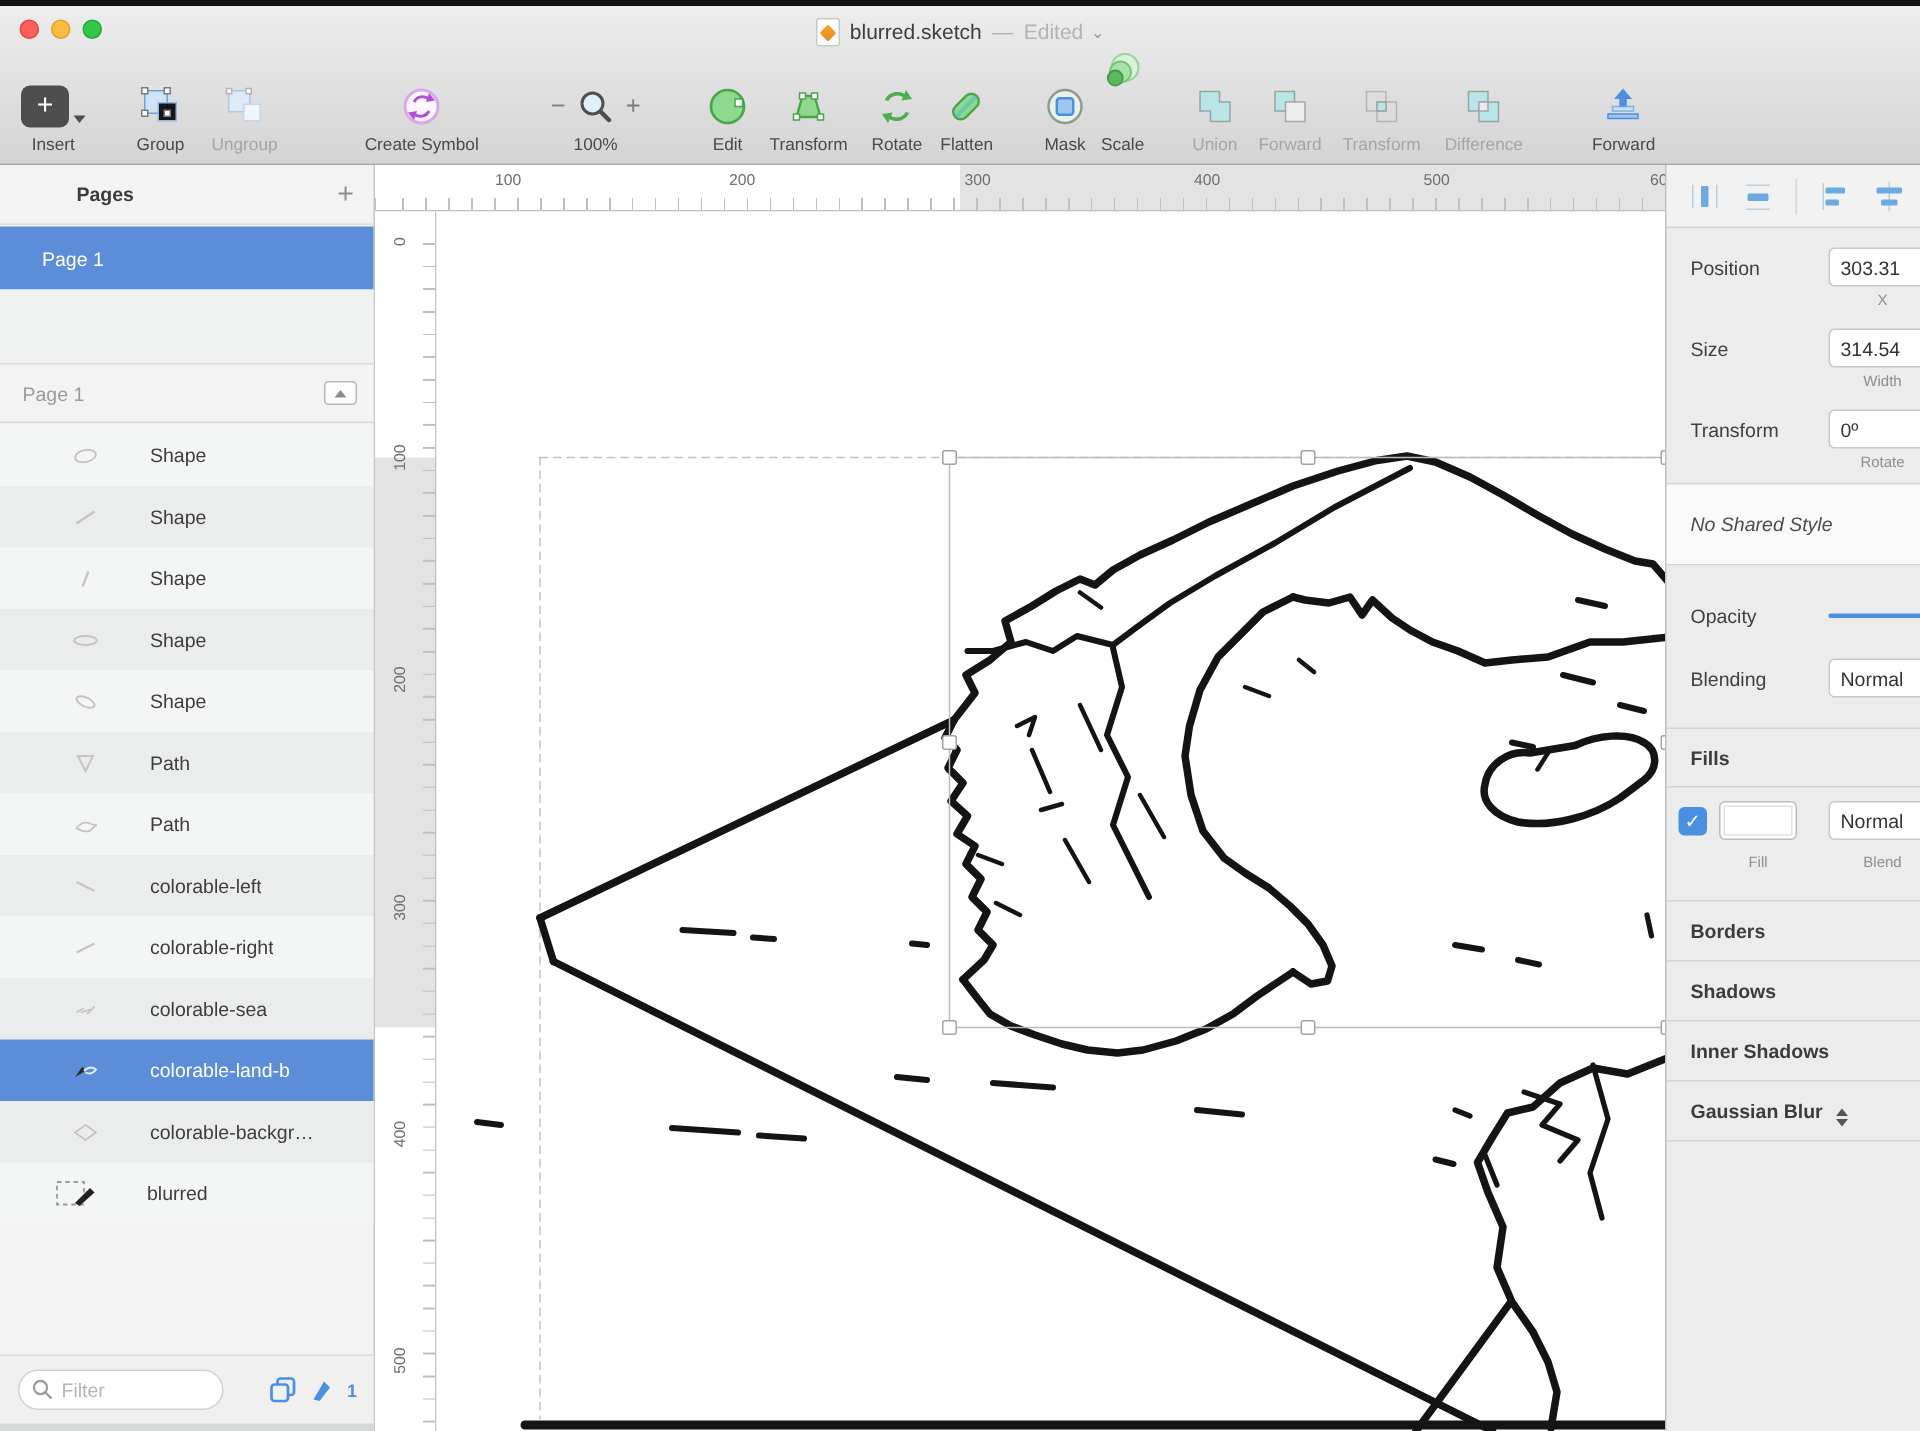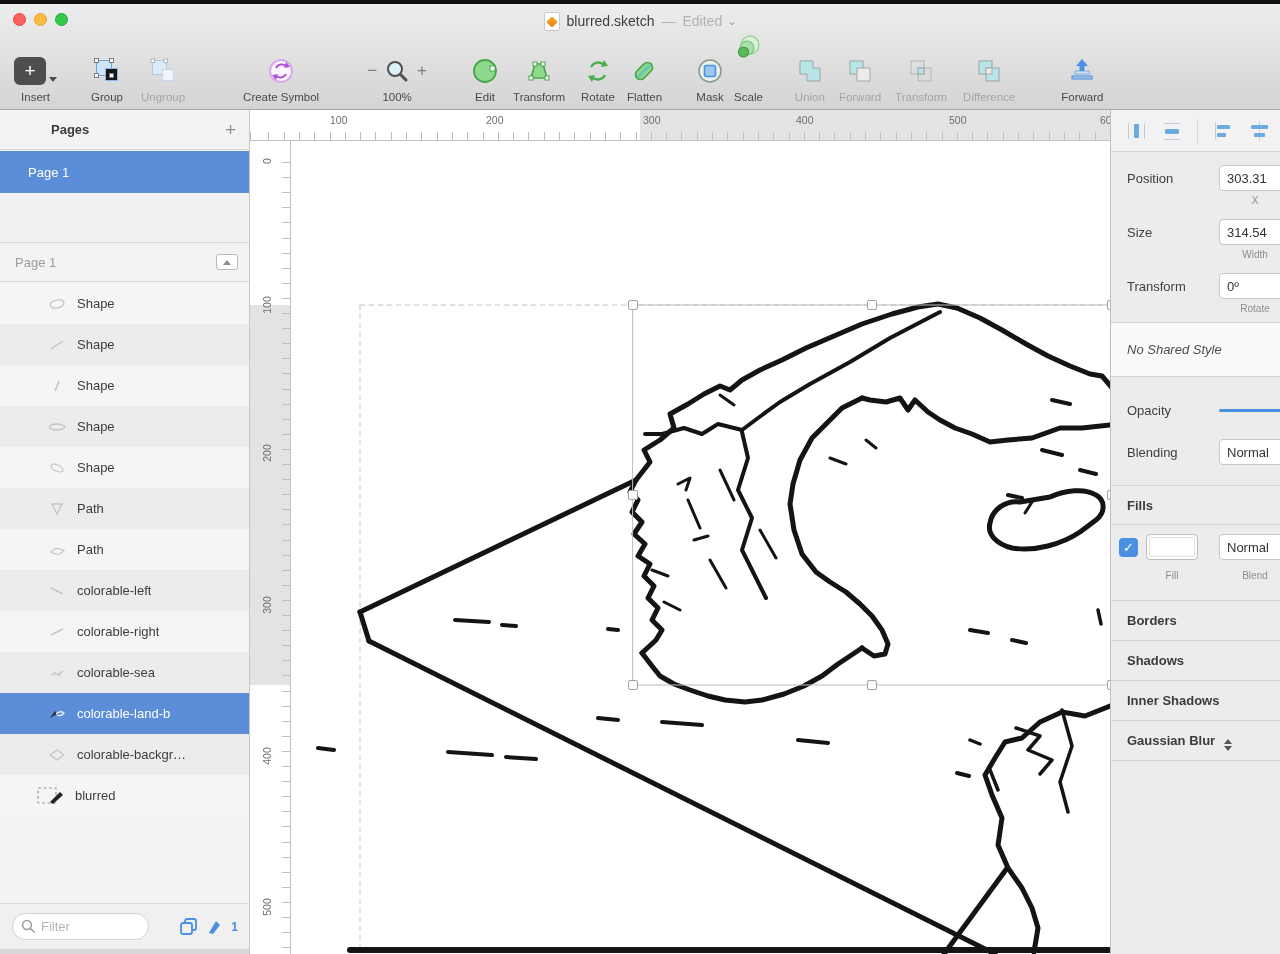--- a/index.html
+++ b/index.html
@@ -65,21 +65,21 @@
     border-right:4px solid transparent; border-bottom:5px solid #8c8c8c; }
 
   .layers { position:absolute; left:0; top:173px; width:250px; height:616px; }
   .layer-row { height:41px; display:flex; align-items:center; padding-left:46px;
     font-size:13px; color:#3d3d3d; }
   .layer-row:nth-child(odd) { background:#f4f5f5; }
   .layer-row:nth-child(even) { background:#ebecec; }
   .layer-row.sel { background:#5b8dd9; color:#fff; }
   .layer-row .thumb { width:22px; display:flex; justify-content:center; margin-right:9px; flex:0 0 auto; }
   .layer-row.blurred-row { padding-left:36px; }
-  .lname { white-space:nowrap; overflow:hidden; text-overflow:ellipsis; max-width:185px; }
+  .lname { white-space:nowrap; overflow:hidden; text-overflow:ellipsis; max-width:185px;margin-left:23px; }
 
   .filterbar { position:absolute; left:0; top:793px; width:250px; height:46px;
     border-top:1px solid #dadada; background:#f0f0f0; display:flex; align-items:center; }
   .filter-field { position:relative; margin-left:12px; }
   .filter-field input { width:137px; height:27px; border:1px solid #d2d2d2; border-radius:14px;
     background:#fff; padding:0 8px 0 28px; font-size:13px; color:#444; outline:none;
     font-family:"Liberation Sans", sans-serif; }
   .filter-field input::placeholder { color:#b5b5b5; }
   .filter-mag { position:absolute; left:9px; top:6px; }
   .filter-icons { margin-left:auto; margin-right:12px; display:flex; align-items:center; gap:8px; }

